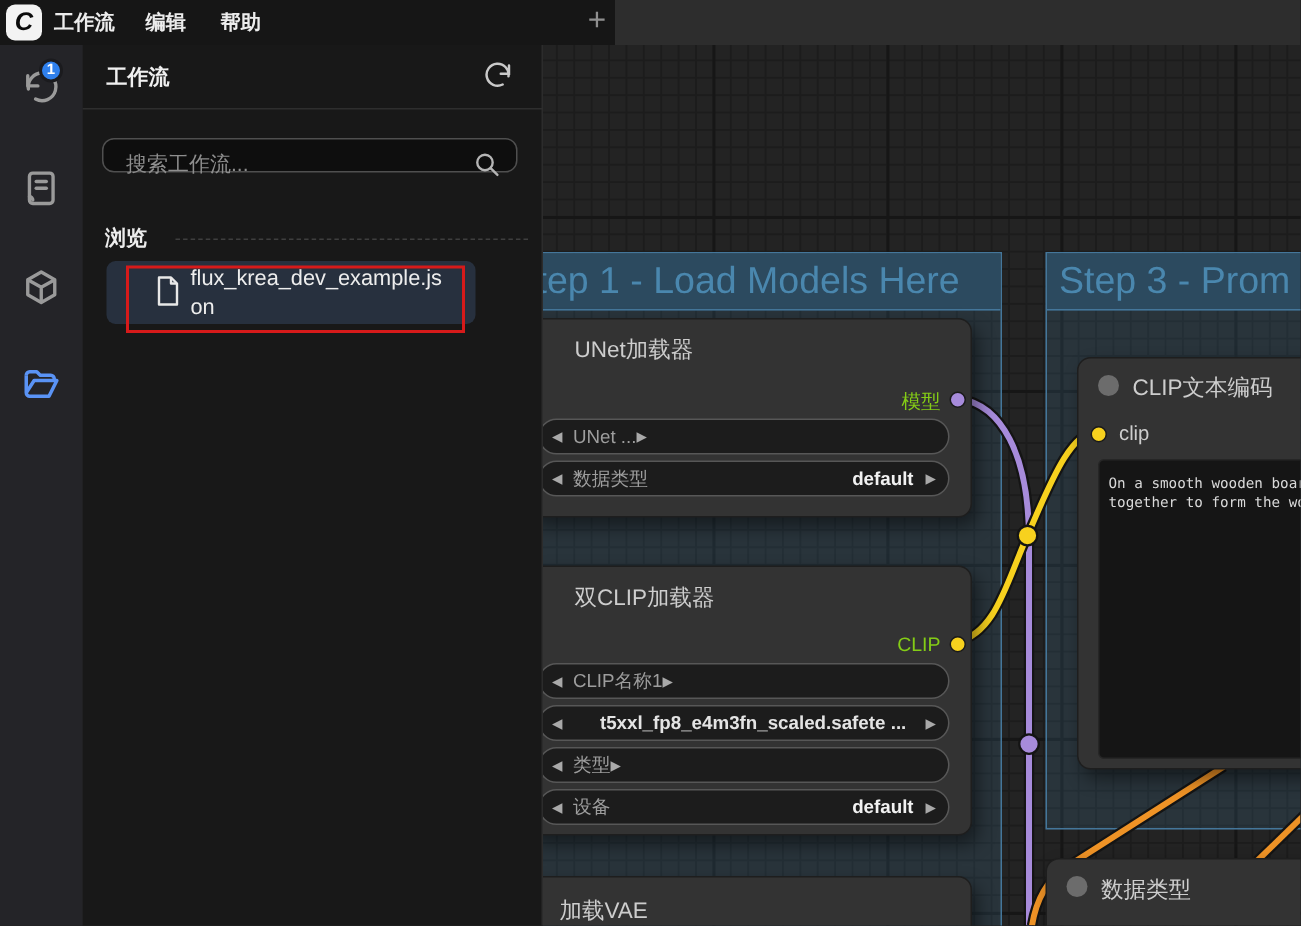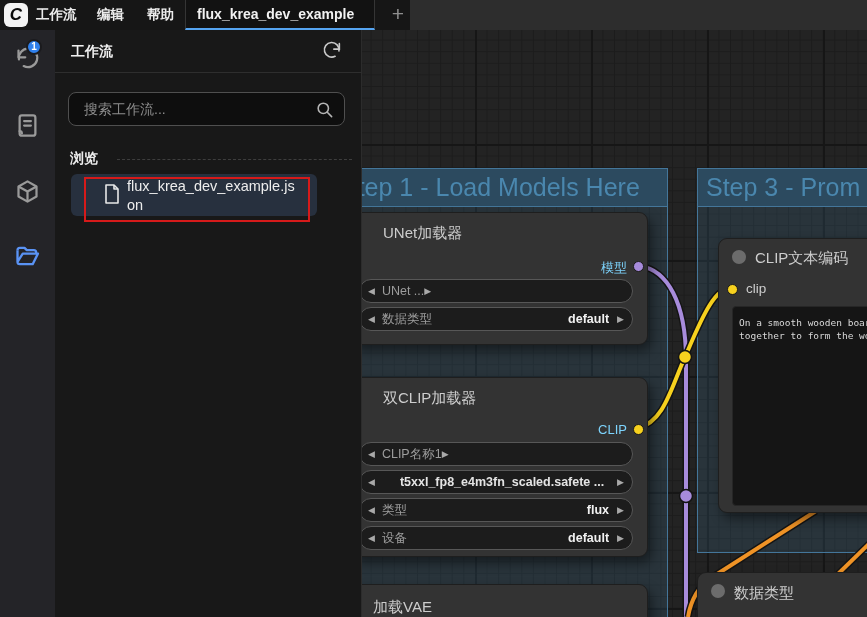--- a/index.html
+++ b/index.html
@@ -23,21 +23,21 @@
   .side-ico { position:absolute; left:14px; width:27px; height:27px; }
   .badge { position:absolute; left:26px; top:9px; width:16px; height:16px; background:#2f80ed; border-radius:50%;
     border:2px solid #1b1b1e; color:#fff; font-size:10px; font-weight:700; text-align:center; line-height:12px; z-index:2; }
 
   
   .panel { position:absolute; left:55px; top:30px; width:307px; height:587px; background:#181818; z-index:25;
     border-right:1px solid #2c2c2c; }
   .panel-title { position:absolute; left:16px; top:13px; color:#f0f0f0; font-size:14px; font-weight:700; }
   .refresh { position:absolute; left:266px; top:10px; width:22px; height:22px; }
   .panel-div { position:absolute; left:0; top:42px; width:307px; border-top:1px solid #2e2e2e; }
-  .search { position:absolute; left:13px; top:62px; width:277px; height:34px; background:#0e0e0e;
+  .search { position:absolute; left:13px; top:62px; width:277px; height:23px; background:#0e0e0e;
     border:1px solid #4f4f4f; border-radius:8px; }
   .search-ph { position:absolute; left:15px; top:8px; color:#8e8e8e; font-size:14px; }
   .search-ico { position:absolute; right:10px; top:7px; width:19px; height:19px; }
   .browse-row { position:absolute; left:15px; top:120px; width:282px; display:flex; align-items:center;gap:11px; }
   .browse-label { color:#ececec; font-size:14px; font-weight:700; margin-right:8px; }
   .browse-dash { flex:1; border-top:1px dashed #3e3e3e; }
   .file-item { position:absolute; left:16px; top:144px; width:246px; height:42px; background:#27303e;
     border-radius:6px; }
   .file-ico { position:absolute; left:33px; top:10px; width:16px; height:20px; }
   .file-name { position:absolute; left:56px; top:3px; width:172px; color:#ededed; font-size:14.5px;
@@ -61,21 +61,21 @@
   .group-title { position:absolute; left:8px; top:4px; color:#4a87ae; font-size:25px; white-space:nowrap; }
   .g1 { left:-30px; top:138px; width:336px; height:482px; }
   .g3 { left:335px; top:138px; width:250px; height:385px; }
 
   .wires { position:absolute; left:0; top:0; z-index:2; pointer-events:none; }
 
   .node { position:absolute; background:#333333; border:1px solid #1e1e1e; border-radius:9px;
     box-shadow:4px 6px 12px rgba(0,0,0,0.45); z-index:3; }
   .node-title { position:absolute; left:32px; top:11px; color:#cdcdcd; font-size:15px; white-space:nowrap; }
   .collapse-dot { position:absolute; left:13px; top:11px; width:14px; height:14px; border-radius:50%; background:#6c6c6c; }
-  .port-label-out { position:absolute; right:20px; color:#7dd3fc; font-size:13px; }
+  .port-label-out { position:absolute; right:20px; color:#84cc16; font-size:13px; }
   .port-label-in { position:absolute; left:27px; color:#cdcdcd; font-size:13.5px; }
   .dot { position:absolute; width:11px; height:11px; border-radius:50%; border:1px solid #1a1a1a; }
   .dot.purple { background:#a78bdb; }
   .dot.yellow { background:#f7d11e; }
 
   .pill { position:absolute; left:8px; width:274px; height:24px; background:#1c1c1c; border:1px solid #575757;
     border-radius:12px; display:flex; align-items:center; padding:0 8px; }
   .arw { color:#a9a9a9; font-size:9px; flex:0 0 auto; }
   .pill .lbl { color:#9d9d9d; font-size:12.5px; margin-left:7px; flex:0 1 auto; white-space:nowrap; overflow:hidden; }
   .pill .val { flex:1; text-align:right; color:#f1f1f1; font-size:12.5px; font-weight:700; margin-right:8px;
@@ -97,23 +97,20 @@
 </style>
 </head>
 <body>
 
 <div class="topbar">
   <div class="topbar-right"></div>
   <div class="logo">C</div>
   <div class="menu-item" style="left:36px;">工作流</div>
   <div class="menu-item" style="left:97px;">编辑</div>
   <div class="menu-item" style="left:147px;">帮助</div>
-  <div class="tab">
-    <span class="tab-label">flux_krea_dev_example</span>
-  </div>
   <div class="newtab">+</div>
 </div>
 
 <div class="sidebar">
   <div class="badge">1</div>
   <div class="side-ico" style="top:16px;">
     <svg class="icon" width="27" height="27" viewBox="0 0 24 24" fill="none" stroke="#9a9a9a" stroke-width="2" stroke-linecap="round" stroke-linejoin="round">
       <polyline points="4,4 4,10 10,10"></polyline>
       <path d="M4.8,9.5 A 8.2,8.2 0 1 1 7,16.5" transform="rotate(-18 12 12)"></path>
     </svg>
@@ -230,21 +227,20 @@
       <span class="arw">▶</span>
     </div>
     <div class="pill" style="top:92px;">
       <span class="arw">◀</span>
       <span class="val leftal">t5xxl_fp8_e4m3fn_scaled.safete ...</span>
       <span class="arw">▶</span>
     </div>
     <div class="pill" style="top:120px;">
       <span class="arw">◀</span>
       <span class="lbl">类型</span>
-      <span class="val">flux</span>
       <span class="arw">▶</span>
     </div>
     <div class="pill" style="top:148px;">
       <span class="arw">◀</span>
       <span class="lbl">设备</span>
       <span class="val">default</span>
       <span class="arw">▶</span>
     </div>
   </div>
 

